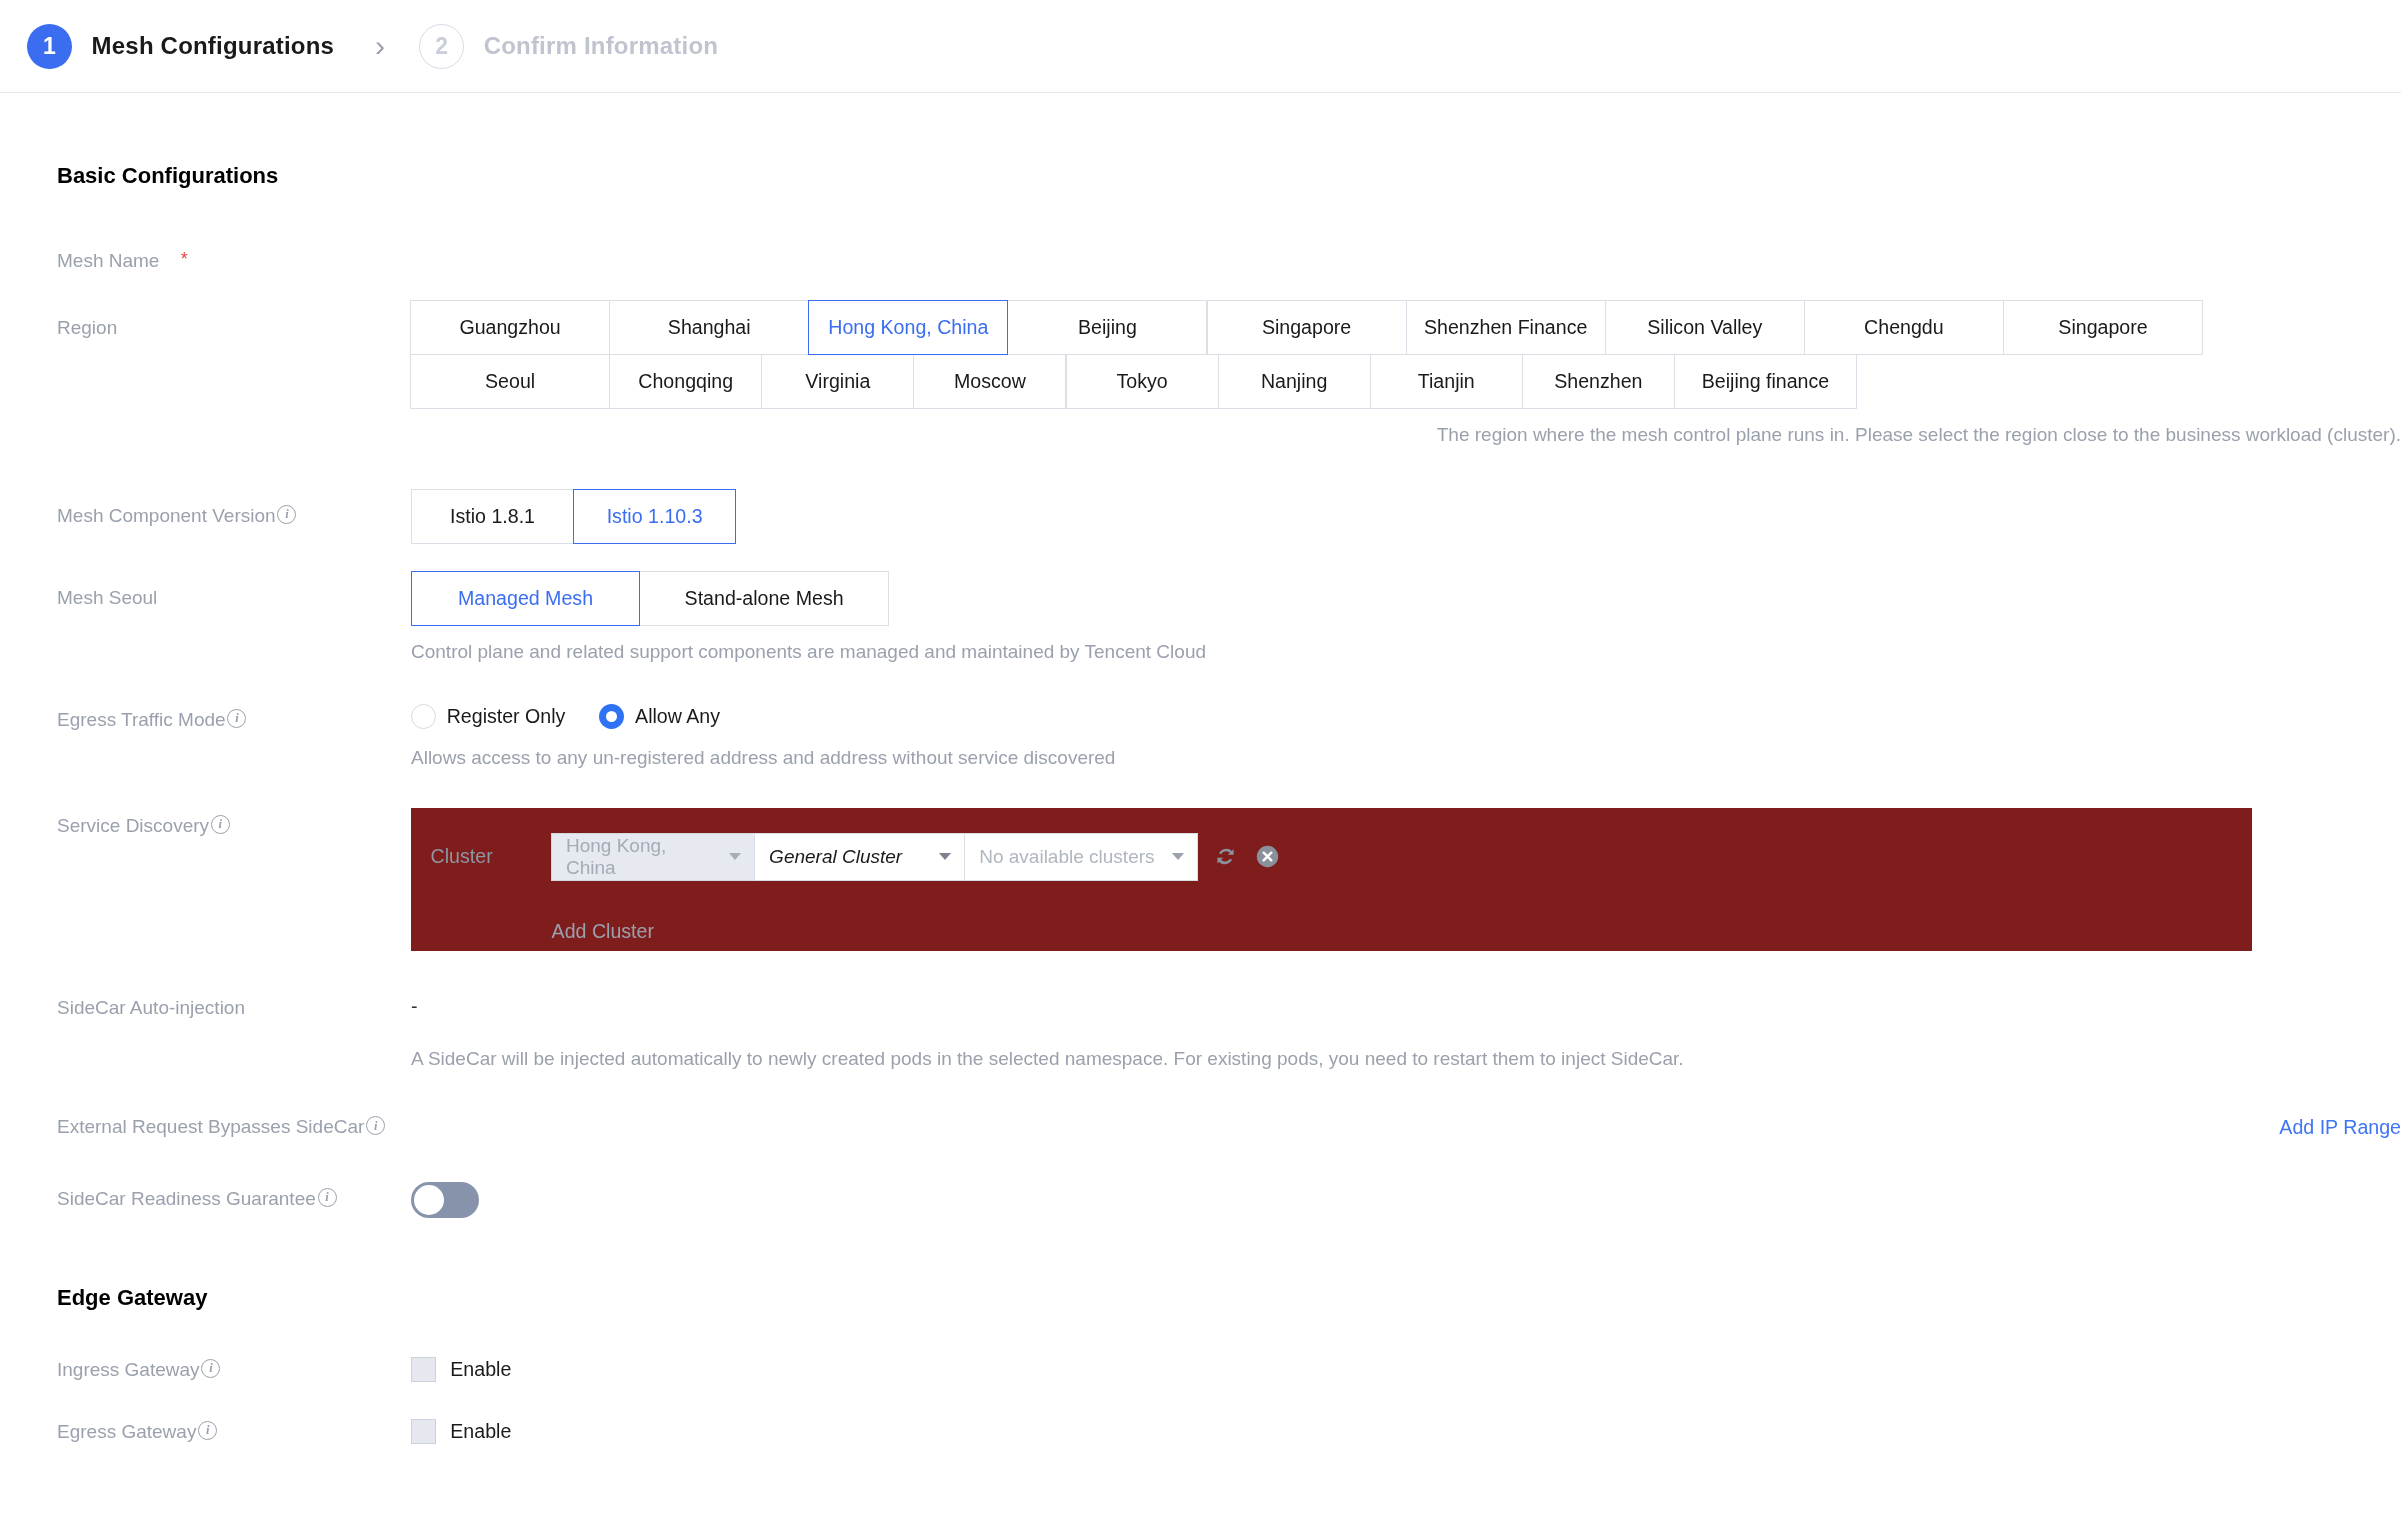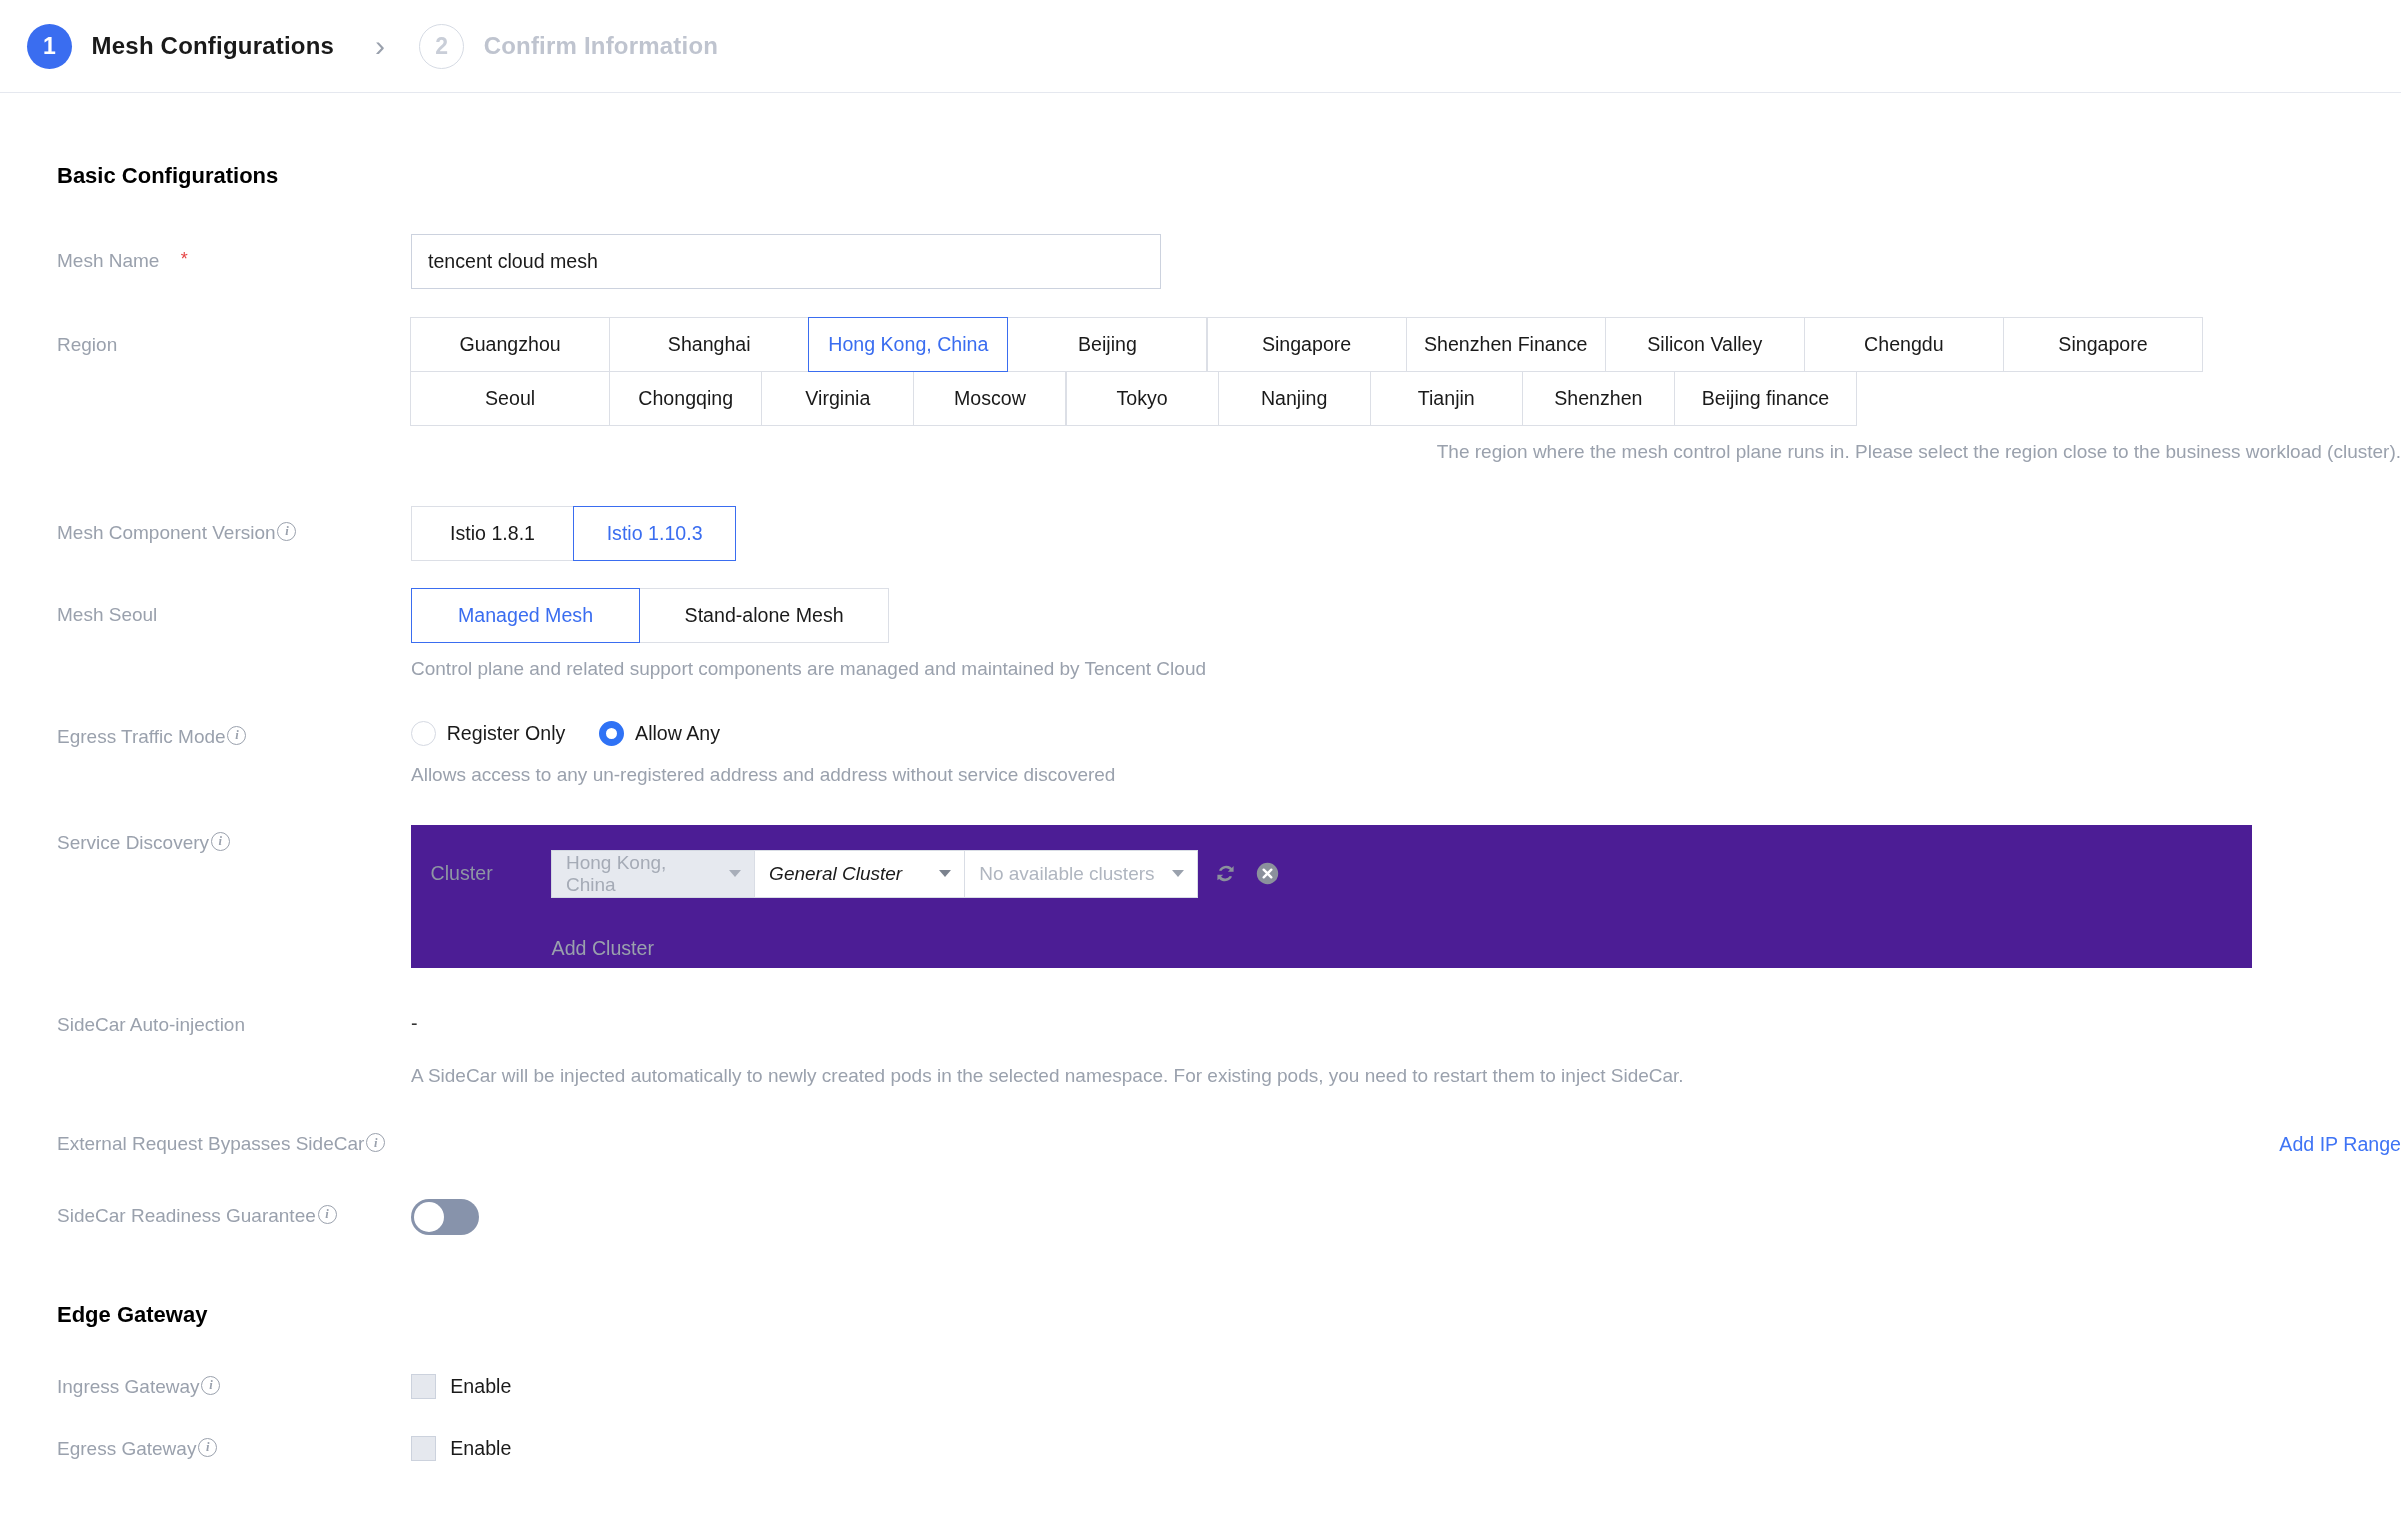--- a/index.html
+++ b/index.html
@@ -152,21 +152,21 @@
     flex: 0 0 auto;
   }
   .radio-dot.checked {
     border: 7.1px solid #2f72f5;
     background: #fff;
   }
   .radio-label { font-size: 19.6px; color: #1a1a1a; margin-left: 10.7px; }
 
   
   .sd-panel {
-    background: #4c1d95;
+    background: #7f1d1d;
     width: 1841px;
     padding: 25px 0 0 19.6px;
     min-height: 143px;
   }
   .sd-row { display: flex; align-items: center; }
   .sd-cluster-label { color: #8e96a3; font-size: 19.6px; width: 121px; flex: 0 0 auto; }
   .select {
     height: 48px;
     border: 0.9px solid #d9dde5;
     background: #fff;
@@ -239,23 +239,20 @@
 </div>
 
 <div class="form">
 
   <div class="section-title">Basic Configurations</div>
 
   <div class="row" style="margin-top:45px;">
     <div class="row-label" style="padding-top:16px;">
       <span>Mesh Name</span>
       <span class="req">*</span>
-    </div>
-    <div class="row-body">
-      <input class="text-input" type="text" value="tencent cloud mesh" placeholder="Please enter the mesh name" style="">
     </div>
   </div>
 
   <div class="row" style="margin-top:28.6px;text-align:right;">
     <div class="row-label" style="padding-top:16px;">
       <span>Region</span>
     </div>
     <div class="row-body">
       <div class="tab-grid">
         <div class="tab tab-w1">Guangzhou</div>

